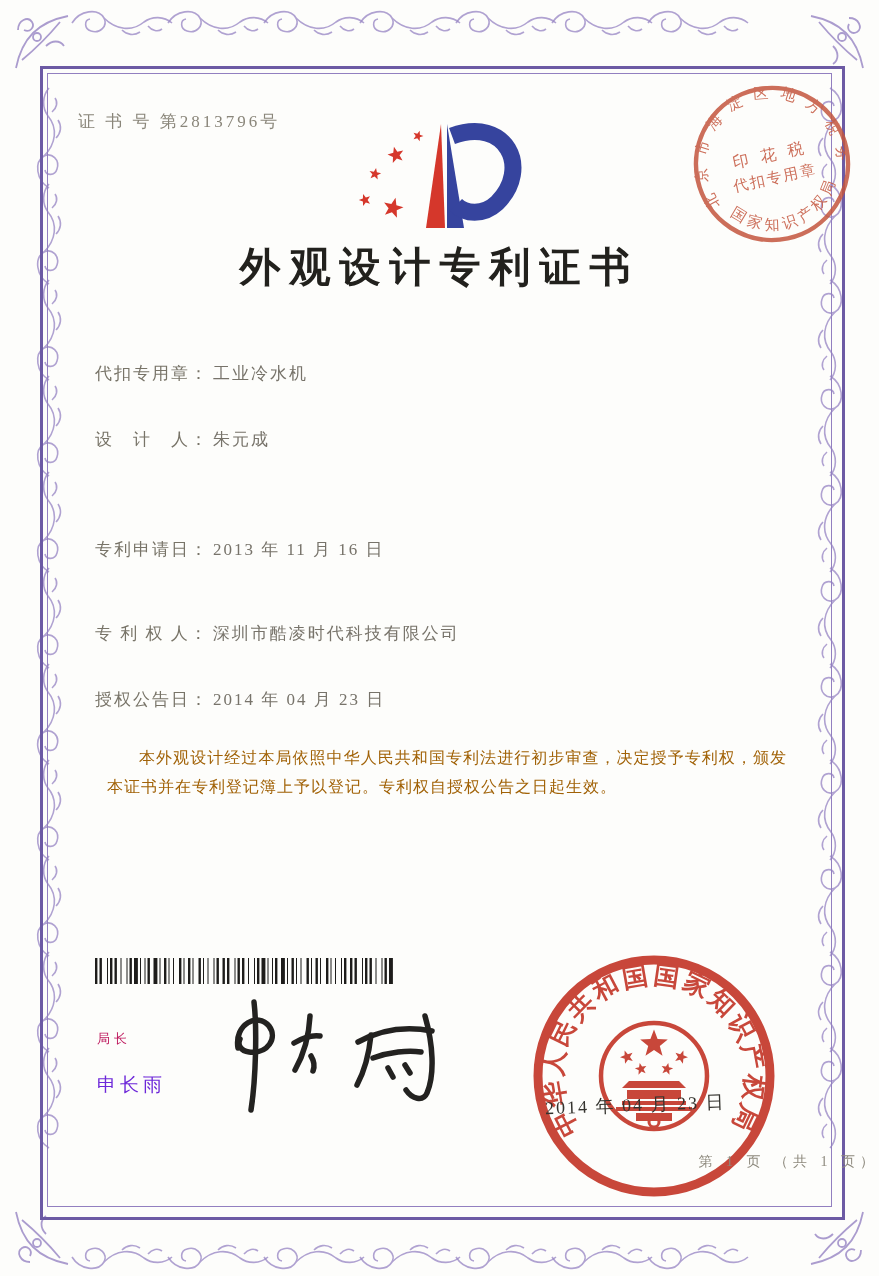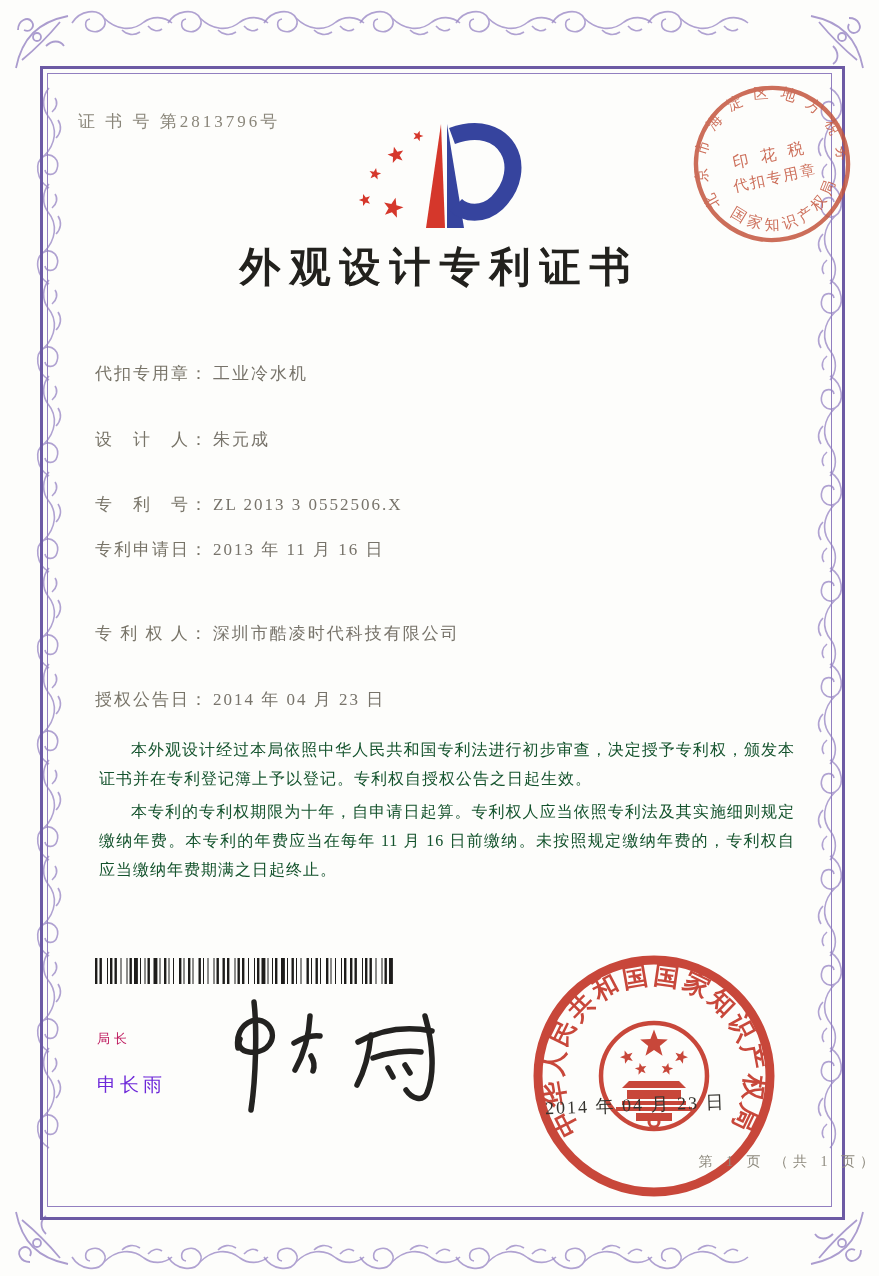--- a/index.html
+++ b/index.html
@@ -17,22 +17,22 @@
   .cert-no{position:absolute;left:78px;top:110px;font-size:17px;letter-spacing:3px;
     color:#8a867a;}
   .logo{position:absolute;left:348px;top:120px;}
   .title{position:absolute;left:0;top:240px;width:879px;margin:0;text-align:center;
     font-size:41px;font-weight:bold;letter-spacing:9px;color:#22211d;}
   .field{position:absolute;left:95px;font-size:17px;letter-spacing:2px;color:#787468;
     white-space:nowrap;}
   .f0{top:362px}.f1{top:428px}.f2{top:493px}.f3{top:538px}.f4{top:622px}.f5{top:688px}
   .field .val{margin-left:4px;color:#77736a;}
   .paras{position:absolute;left:95px;top:731px;width:704px;}
-  .paras p{margin:4px;text-indent:2em;font-size:16px;line-height:29px;text-align:justify;
-    color:#14532d;letter-spacing:1px;}
+  .paras p{margin:12px;text-indent:2em;font-size:16px;line-height:29px;text-align:justify;
+    color:#a16207;letter-spacing:1px;}
   .barcode-wrap{position:absolute;left:95px;top:958px;}
   .sig-title{position:absolute;left:97px;top:1030px;font-size:13px;letter-spacing:4px;color:#be185d;}
   .sig-name{position:absolute;left:97px;top:1072px;font-size:19px;letter-spacing:4px;color:#6d28d9;}
   .sig-svg{position:absolute;left:192px;top:996px;}
   .seal-svg{position:absolute;left:528px;top:950px;opacity:.93;}
   .seal-date{position:absolute;left:545px;top:1093px;font-size:18px;letter-spacing:2px;
     color:#34332e;transform:rotate(-2deg);z-index:3;}
   .footer{position:absolute;left:0;top:1153px;width:879px;text-align:right;
     font-size:14px;letter-spacing:5px;color:#8d897d;}
   .tax-stamp{position:absolute;left:688px;top:80px;transform:rotate(-12deg);opacity:.85;z-index:3;}
@@ -124,36 +124,32 @@
     </svg>
 
     <h1 class="title">外观设计专利证书</h1>
 
     <div class="field f0">
       <span>代扣专用章：</span><span class="val">工业冷水机</span>
     </div>
     <div class="field f1">
       <span>设　计　人：</span><span class="val">朱元成</span>
     </div>
-    <div class="field f2">
-      <span>专　利　号：</span><span class="val">ZL 2013 3 0552506.X</span>
-    </div>
     <div class="field f3">
       <span>专利申请日：</span><span class="val">2013 年 11 月 16 日</span>
     </div>
     <div class="field f4">
       <span>专 利 权 人：</span><span class="val">深圳市酷凌时代科技有限公司</span>
     </div>
     <div class="field f5">
       <span>授权公告日：</span><span class="val">2014 年 04 月 23 日</span>
     </div>
 
     <div class="paras">
       <p>本外观设计经过本局依照中华人民共和国专利法进行初步审查，决定授予专利权，颁发本证书并在专利登记簿上予以登记。专利权自授权公告之日起生效。</p>
-      <p>本专利的专利权期限为十年，自申请日起算。专利权人应当依照专利法及其实施细则规定缴纳年费。本专利的年费应当在每年 11 月 16 日前缴纳。未按照规定缴纳年费的，专利权自应当缴纳年费期满之日起终止。</p>
     </div>
 
     <div class="barcode-wrap">
       <svg id="barcode" width="305" height="28" viewBox="0 0 305 28" aria-hidden="true">
           <rect x="0" y="0" width="2.4" height="26" fill="#1d1c1a"></rect>
           <rect x="4.5" y="0" width="2.4" height="26" fill="#1d1c1a"></rect>
           <rect x="12" y="0" width="1" height="26" fill="#1d1c1a"></rect>
           <rect x="15" y="0" width="2.4" height="26" fill="#1d1c1a"></rect>
           <rect x="19.5" y="0" width="2.4" height="26" fill="#1d1c1a"></rect>
           <rect x="25.5" y="0" width="1" height="26" fill="#1d1c1a"></rect>

